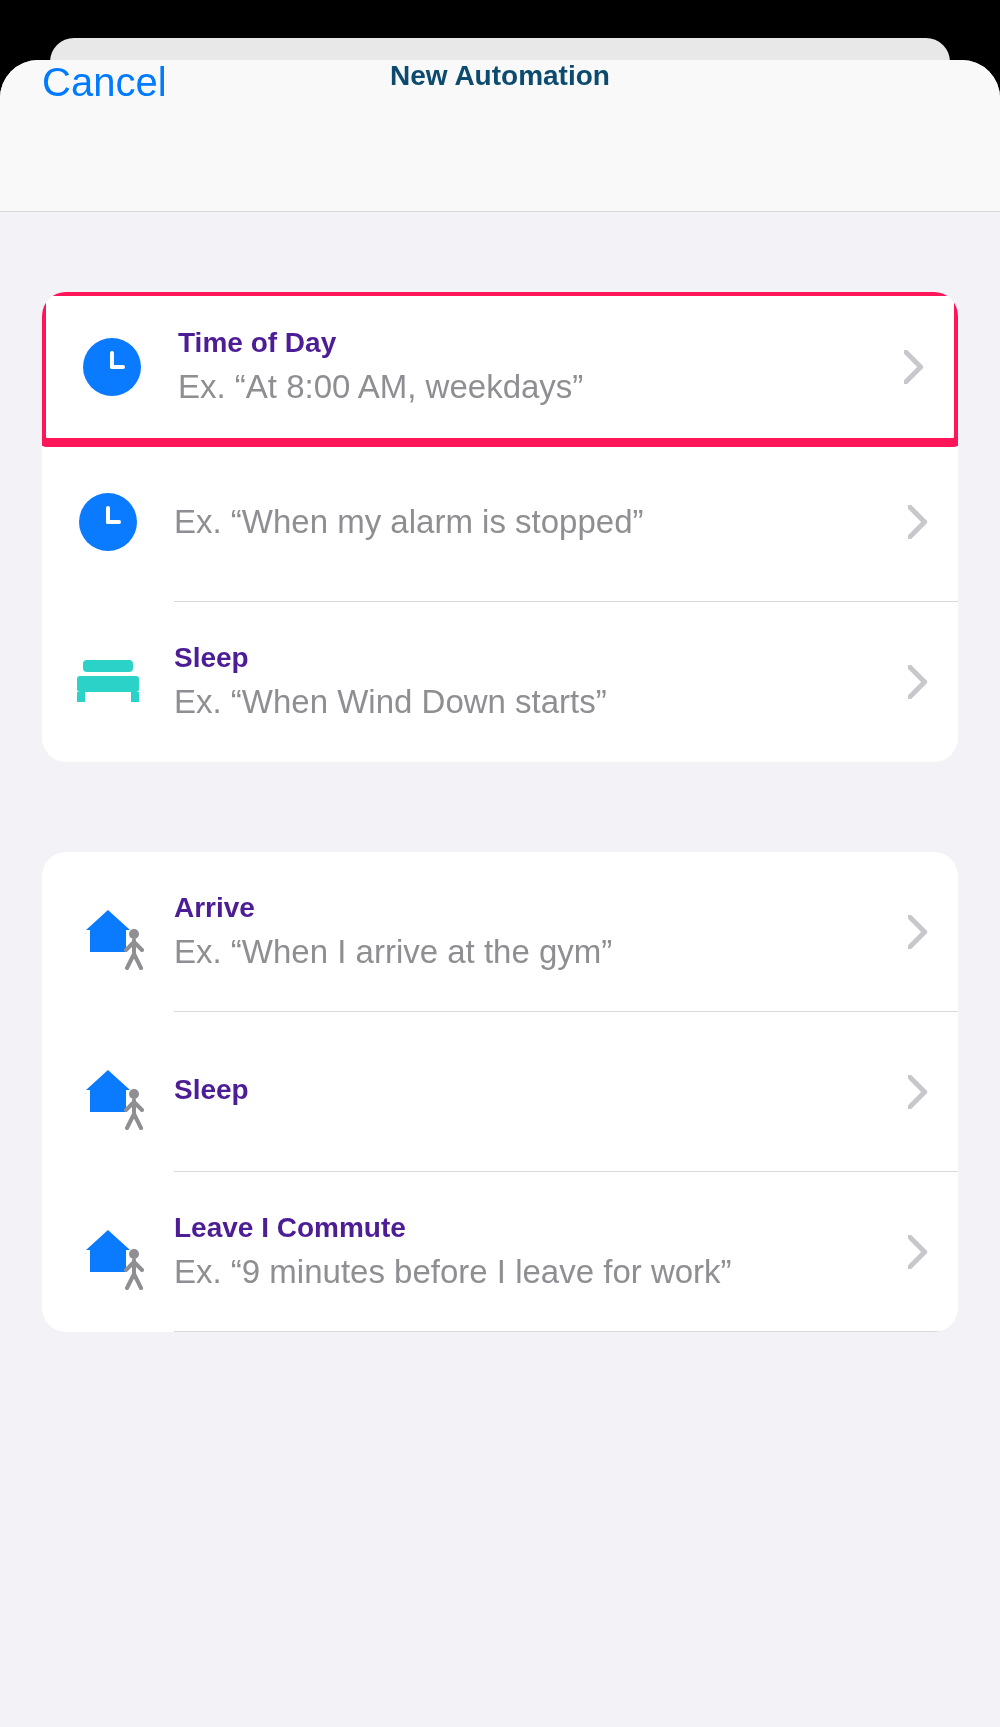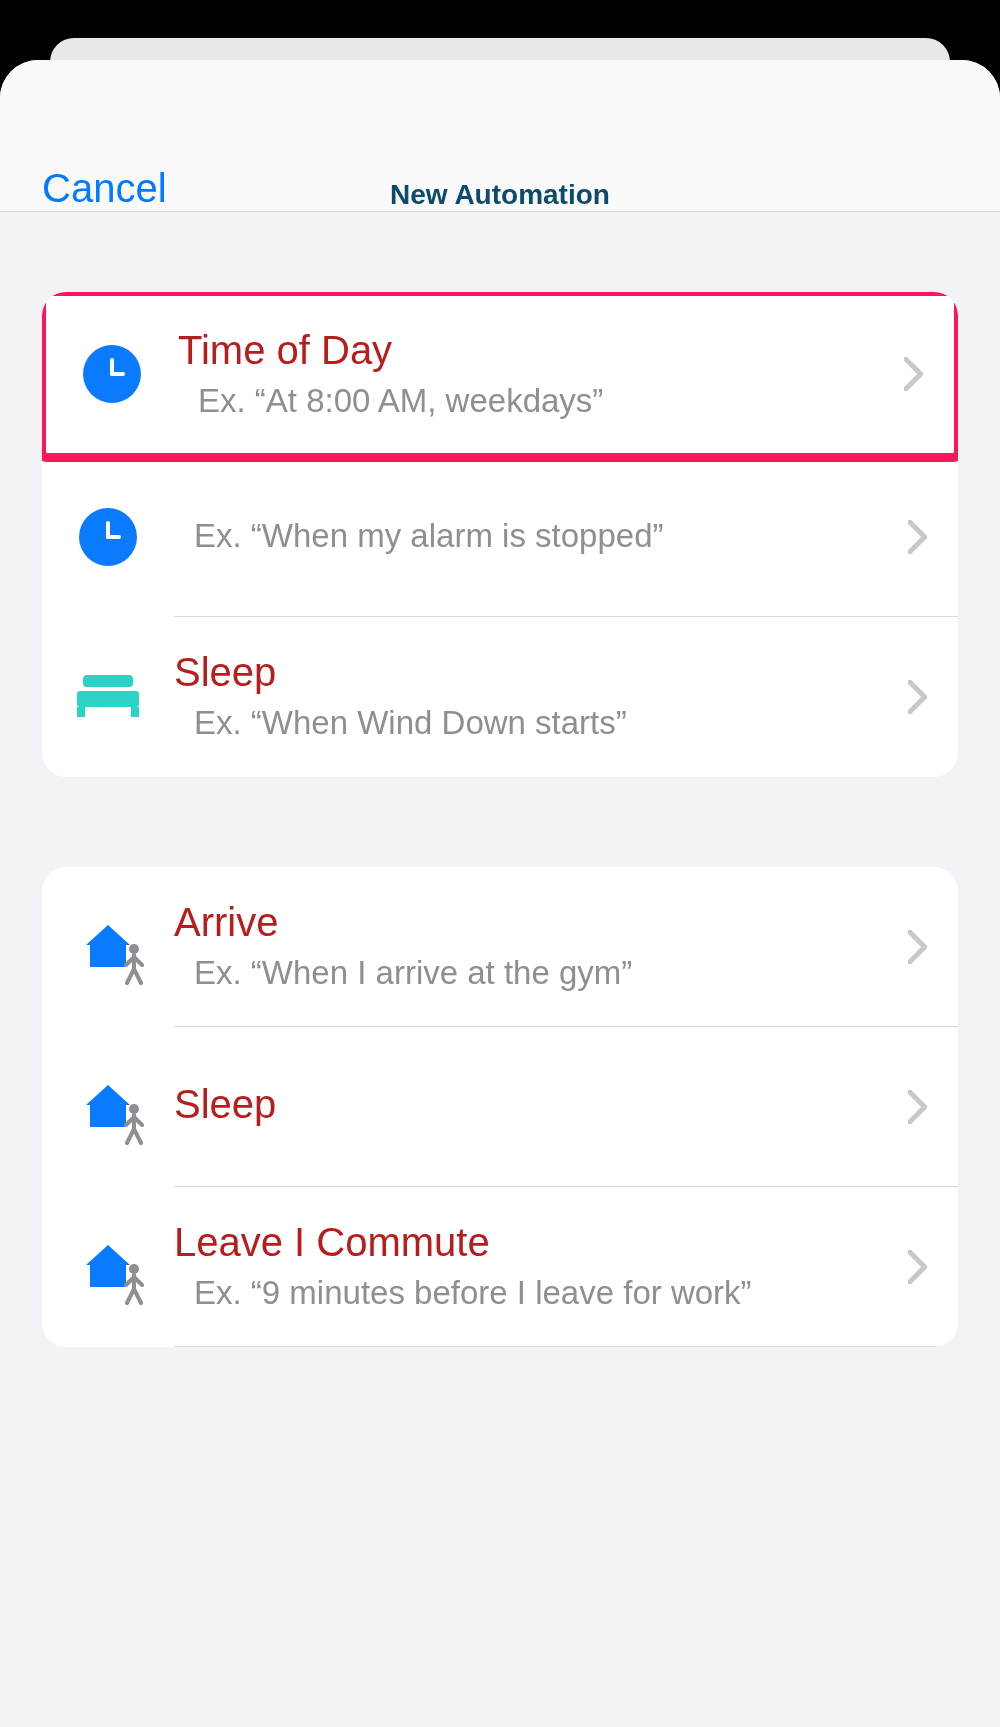--- a/index.html
+++ b/index.html
@@ -30,21 +30,21 @@
       right: 0;
       bottom: 0;
       background: #f2f2f7;
       border-radius: 38px 38px 0 0;
       overflow: hidden;
     }
     .header {
       background: #f9f9f9;
       height: 152px;
       display: flex;
-      align-items: flex-end;
+      align-items: flex-start;
       position: relative;
       border-bottom: 1px solid #d8d8d8;
     }
     .cancel-btn {
       position: absolute;
       left: 42px;
       color: #007aff;
       font-size: 40px;
       font-weight: 400;
       background: none;
@@ -130,31 +130,30 @@
     }
     .person-badge svg {
       width: 28px;
       height: 42px;
     }
     .row-text {
       flex: 1;
       padding-right: 20px;
     }
     .row-title {
-      font-size: 40px;
-      font-weight: 400;
-      color: #b91c1c;
+      font-size: 28px;
+      font-weight: 700;
+      color: #4c1d95;
       margin-bottom: 6px;
       line-height: 1.2;
     }
     .row-subtitle {
       font-size: 33px;
       color: #8e8e93;
       line-height: 1.3;
-      margin-left: 20px;
     }
     .chevron {
       flex-shrink: 0;
       width: 20px;
       height: 34px;
     }
     .chevron svg {
       width: 100%;
       height: 100%;
     }

